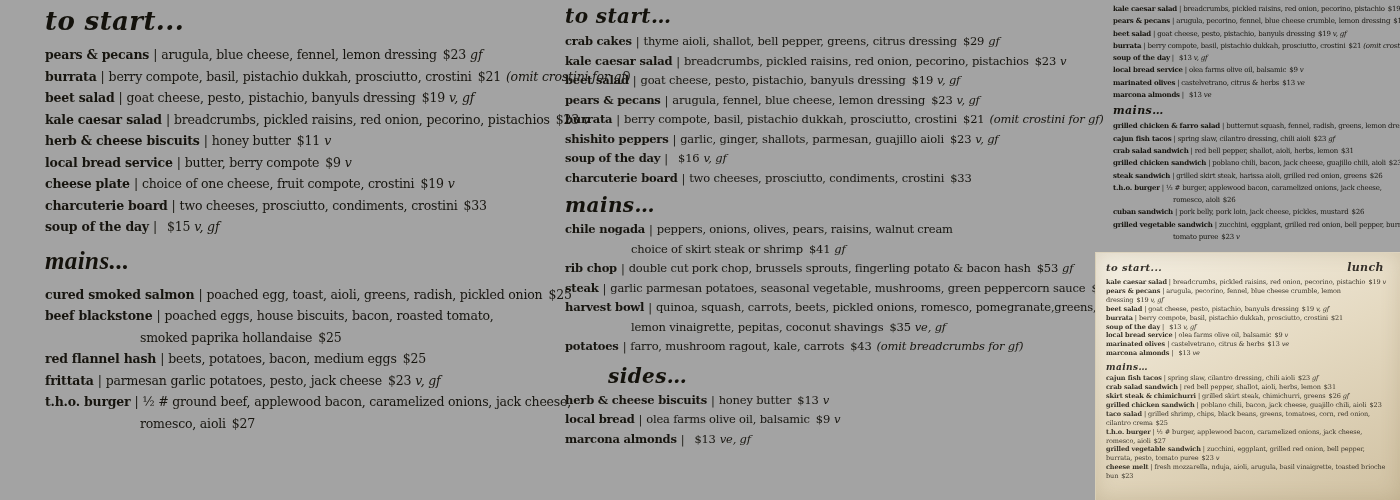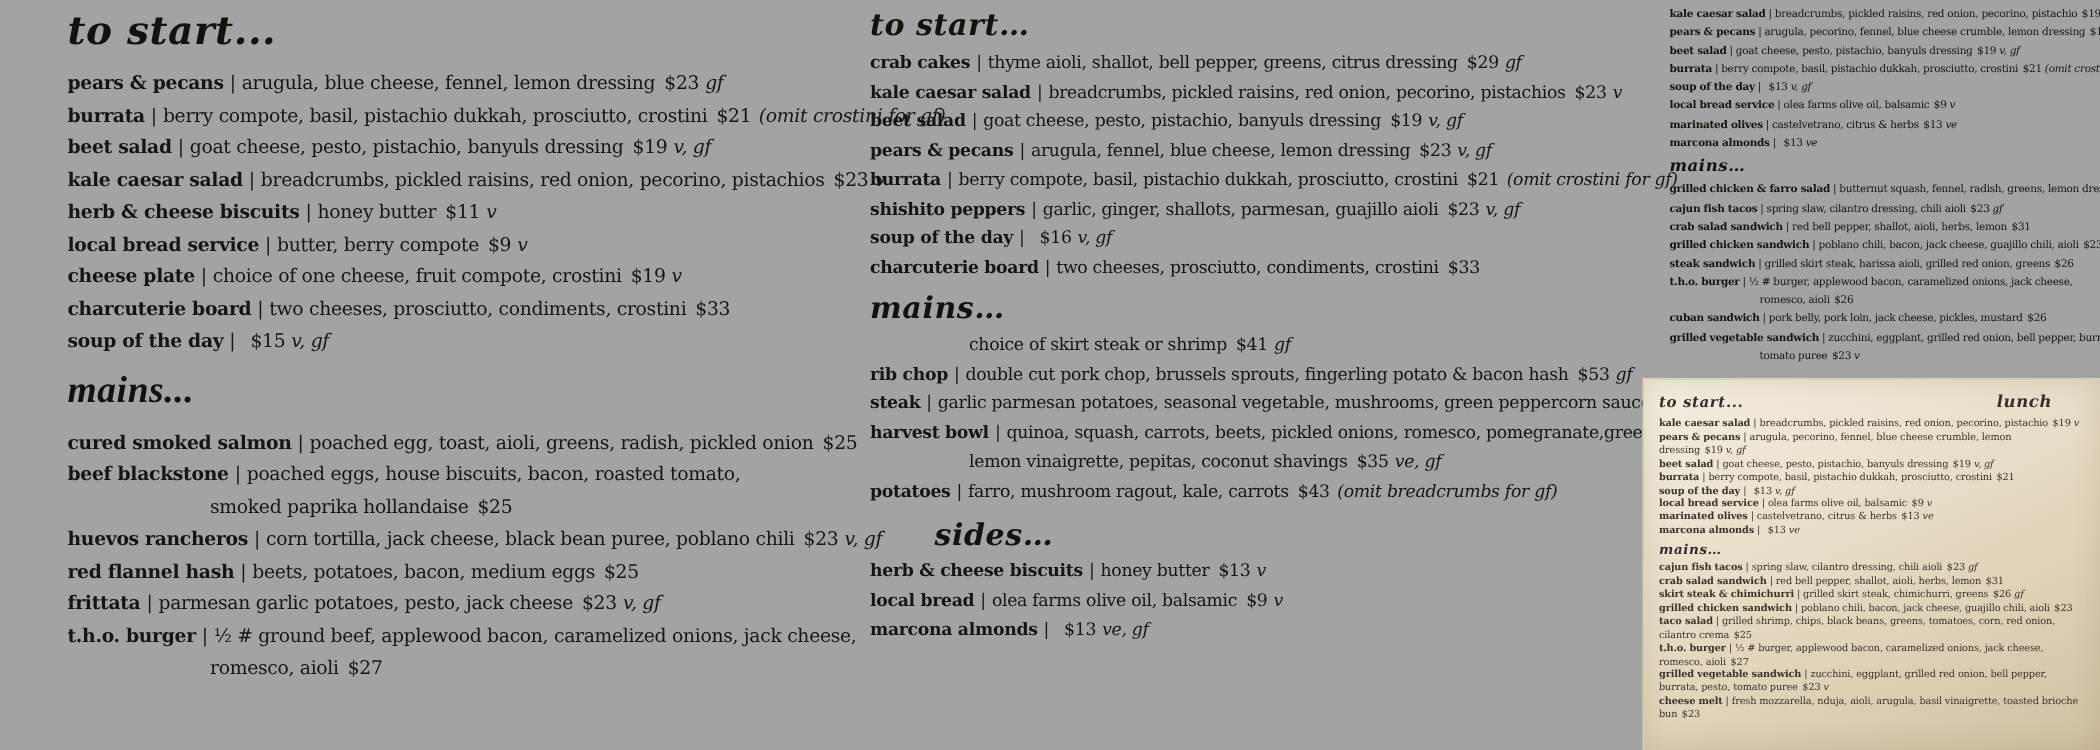--- a/index.html
+++ b/index.html
@@ -8,21 +8,21 @@
     width:1400px; height:500px; overflow:hidden;
     background:#e9e9e9;
     font-family:"DejaVu Serif","Liberation Serif",serif;
   }
   .canvas {
     position:relative; width:1400px; height:500px; overflow:hidden;
     background:#a3a3a3; color:#17150f;
   }
   .col { position:absolute; }
   .col-left  { left:45px;  top:6px;  width:535px; }
-  .col-mid   { left:580px; top:4px;  width:512px; }
+  .col-mid   { left:565px; top:4px;  width:512px; }
   .col-right { left:1113px; top:3px; width:296px; height:248px; overflow:hidden; }
 
   .script { font-style:italic; font-weight:bold; letter-spacing:.4px; margin:0; color:#14120c; }
   .h-left-start { font-size:26px; margin-bottom:8px; }
   .h-left-mains { font-size:25px; margin-top:9px; margin-bottom:9px;font-family:Liberation Serif, serif; }
   .h-mid   { font-size:20px; margin-bottom:4px; }
   .h-mid-mains { margin-top:5px; margin-bottom:3px; }
   .h-mid-sides { margin-top:7px; margin-bottom:3px;margin-left:43px; }
   .h-right-mains { font-size:11px; margin:3px 0 3px 0; }
 
@@ -49,21 +49,21 @@
     position:absolute; left:1095px; top:252px; width:305px; height:248px;
     margin:0; padding:8px 10px 6px 10px; overflow:hidden;
     background:linear-gradient(155deg,#f4efe3 0%,#e5dac2 48%,#d0c1a2 100%);
     border-left:1px solid #d9cfb7; border-top:1px solid #ded4be;
     box-shadow: inset 0 0 20px rgba(118,98,58,.20);
     color:#3a352a;
   }
   .photo .script { color:#34302a; }
   .photo-head { display:flex; justify-content:space-between; align-items:baseline; margin-bottom:4px; }
   .photo-start { font-size:10px; }
-  .photo-title { font-size:11px; margin-right:22px;font-style:italic; }
+  .photo-title { font-size:11px; margin-right:6px;font-style:italic; }
   .photo-mains { font-size:9px; margin:4px 0 2px 0; }
   .list-photo .ln { font-size:6.5px; line-height:8.9px; letter-spacing:-.1px; white-space:normal; }
   .list-photo .sp { margin:0 2px; }
   .list-photo .pr { margin-left:3px; }
   .list-photo .dt { margin-left:2px; }
 </style>
 </head>
 <body>
 
 <div class="canvas">
@@ -102,23 +102,20 @@
     <h1 class="script h-left-mains">mains...</h1>
     <div class="list list-left">
         <div class="mi">
           <div class="ln"><span class="nm">cured smoked salmon</span><span class="sp">|</span><span class="ds">poached egg, toast, aioli, greens, radish, pickled onion</span><span class="pr">$25</span></div>
         </div>
         <div class="mi">
           <div class="ln"><span class="nm">beef blackstone</span><span class="sp">|</span><span class="ds">poached eggs, house biscuits, bacon, roasted tomato,</span></div>
           <div class="ln cont"><span class="ds">smoked paprika hollandaise</span><span class="pr">$25</span></div>
         </div>
         <div class="mi">
-          <div class="ln"><span class="nm">huevos rancheros</span><span class="sp">|</span><span class="ds">corn tortilla, jack cheese, black bean puree, poblano chili</span><span class="pr">$23</span><span class="dt">v, gf</span></div>
-        </div>
-        <div class="mi">
           <div class="ln"><span class="nm">red flannel hash</span><span class="sp">|</span><span class="ds">beets, potatoes, bacon, medium eggs</span><span class="pr">$25</span></div>
         </div>
         <div class="mi">
           <div class="ln"><span class="nm">frittata</span><span class="sp">|</span><span class="ds">parmesan garlic potatoes, pesto, jack cheese</span><span class="pr">$23</span><span class="dt">v, gf</span></div>
         </div>
         <div class="mi">
           <div class="ln"><span class="nm">t.h.o. burger</span><span class="sp">|</span><span class="ds">½ # ground beef, applewood bacon, caramelized onions, jack cheese,</span></div>
           <div class="ln cont"><span class="ds">romesco, aioli</span><span class="pr">$27</span></div>
         </div>
       </div>
@@ -148,20 +145,21 @@
         <div class="mi">
           <div class="ln"><span class="nm">soup of the day</span><span class="sp">|</span><span class="pr">$16</span><span class="dt">v, gf</span></div>
         </div>
         <div class="mi">
           <div class="ln"><span class="nm">charcuterie board</span><span class="sp">|</span><span class="ds">two cheeses, prosciutto, condiments, crostini</span><span class="pr">$33</span></div>
         </div>
       </div>
     <h2 class="script h-mid h-mid-mains">mains…</h2>
     <div class="list list-mid">
         <div class="mi">
+          <div class="ln"><span class="nm">chile nogada</span><span class="sp">|</span><span class="ds">peppers, onions, olives, pears, raisins, walnut cream</span></div>
           <div class="ln cont"><span class="ds">choice of skirt steak or shrimp</span><span class="pr">$41</span><span class="dt">gf</span></div>
         </div>
         <div class="mi">
           <div class="ln"><span class="nm">rib chop</span><span class="sp">|</span><span class="ds">double cut pork chop, brussels sprouts, fingerling potato &amp; bacon hash</span><span class="pr">$53</span><span class="dt">gf</span></div>
         </div>
         <div class="mi">
           <div class="ln"><span class="nm">steak</span><span class="sp">|</span><span class="ds">garlic parmesan potatoes, seasonal vegetable, mushrooms, green peppercorn sauce</span><span class="pr">$73</span><span class="dt">gf</span></div>
         </div>
         <div class="mi">
           <div class="ln"><span class="nm">harvest bowl</span><span class="sp">|</span><span class="ds">quinoa, squash, carrots, beets, pickled onions, romesco, pomegranate,greens,</span></div>

